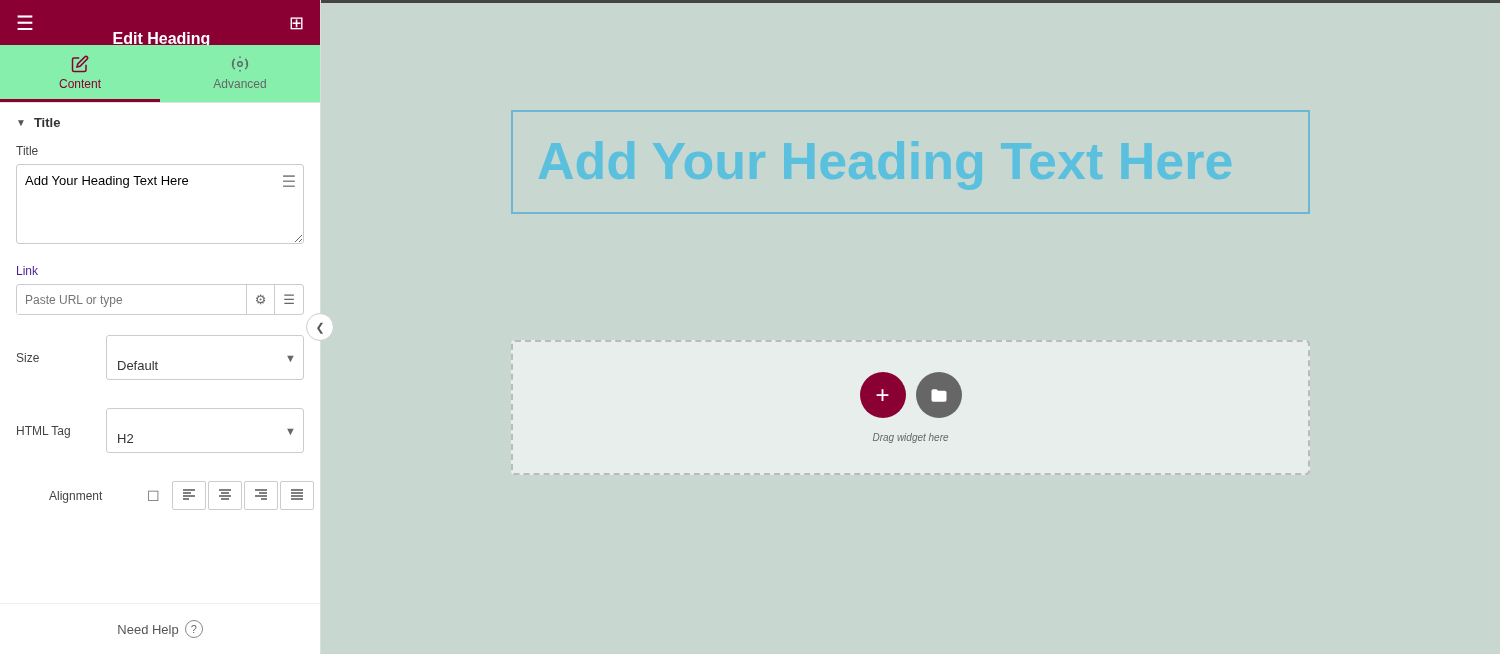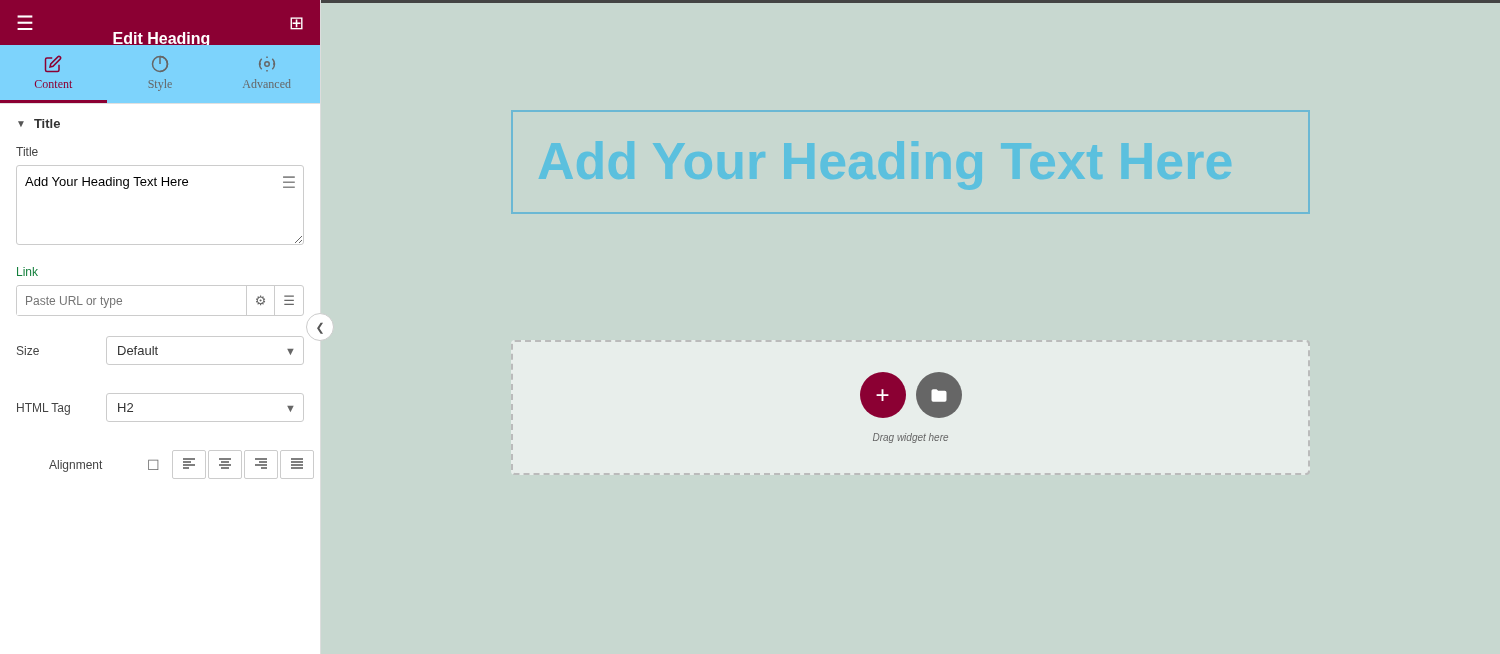--- a/index.html
+++ b/index.html
@@ -33,22 +33,21 @@
       font-size: 16px;
       font-weight: bold;
       color: #fff;
       margin-top: 32px;
     }
 
     
     #sidebar-tabs {
       display: flex;
       border-bottom: 1px solid #e0e0e0;
-      background: #7dd3fc;
-      font-family: Liberation Serif, serif;
+      background: #86efac;
     }
 
     .tab {
       flex: 1;
       display: flex;
       flex-direction: column;
       align-items: center;
       justify-content: center;
       padding: 10px 4px 8px;
       cursor: pointer;
@@ -116,21 +115,21 @@
     .textarea-icon {
       position: absolute;
       top: 8px;
       right: 8px;
       cursor: pointer;
       color: #888;
     }
 
     .link-label {
       font-size: 12px;
-      color: #15803d;
+      color: #4c1d95;
       margin-bottom: 6px;
     }
 
     .link-row {
       display: flex;
       align-items: center;
       border: 1px solid #ccc;
       border-radius: 3px;
       margin-bottom: 20px;
     }
@@ -169,21 +168,21 @@
 
     .select-wrapper {
       position: relative;
       flex: 1;
     }
 
     .select-wrapper select {
       width: 100%;
       border: 1px solid #ccc;
       border-radius: 3px;
-      padding: 6px 28px 6px 10px;
+      padding: 22px 28px 6px 10px;
       font-size: 13px;
       color: #333;
       appearance: none;
       -webkit-appearance: none;
       background: #fff;
       outline: none;
       cursor: pointer;
     }
 
     .select-wrapper .chevron {
@@ -380,28 +379,20 @@
     <span style="font-size:18px; cursor:pointer;">⊞</span>
   </div>
 
   <div id="sidebar-tabs">
     <div class="tab active">
       <svg viewBox="0 0 24 24" fill="none" stroke="currentColor" stroke-width="2">
         <path d="M11 4H4a2 2 0 0 0-2 2v14a2 2 0 0 0 2 2h14a2 2 0 0 0 2-2v-7"></path>
         <path d="M18.5 2.5a2.121 2.121 0 0 1 3 3L12 15l-4 1 1-4 9.5-9.5z"></path>
       </svg>
       <span>Content</span>
-    </div>
-    <div class="tab">
-      <svg viewBox="0 0 24 24" fill="none" stroke="currentColor" stroke-width="2">
-        <circle cx="12" cy="12" r="10"></circle>
-        <path d="M12 2v10"></path>
-        <path d="M12 2a10 10 0 0 1 0 20"></path>
-      </svg>
-      <span>Style</span>
     </div>
     <div class="tab">
       <svg viewBox="0 0 24 24" fill="none" stroke="currentColor" stroke-width="2">
         <circle cx="12" cy="12" r="3"></circle>
         <path d="M19.07 4.93a10 10 0 0 1 0 14.14M4.93 4.93a10 10 0 0 0 0 14.14"></path>
         <path d="M12 2v2M12 20v2M2 12h2M20 12h2"></path>
       </svg>
       <span>Advanced</span>
     </div>
   </div>
@@ -497,20 +488,24 @@
               <line x1="1" y1="6" x2="13" y2="6" stroke="#555" stroke-width="1.5"></line>
               <line x1="1" y1="9" x2="13" y2="9" stroke="#555" stroke-width="1.5"></line>
               <line x1="1" y1="12" x2="13" y2="12" stroke="#555" stroke-width="1.5"></line>
             </svg>
         </button>
       </div>
     </div>
 
   </div>
 
+  <div id="sidebar-footer">
+    <span>Need Help</span>
+    <span class="help-icon">?</span>
+  </div>
 
   <div id="collapse-btn">❮</div>
 </div>
 
 <div id="main-canvas">
   <div class="top-border-line"></div>
 
   <div class="heading-widget">
     <h2 class="heading-text">Add Your Heading Text Here</h2>
   </div>

